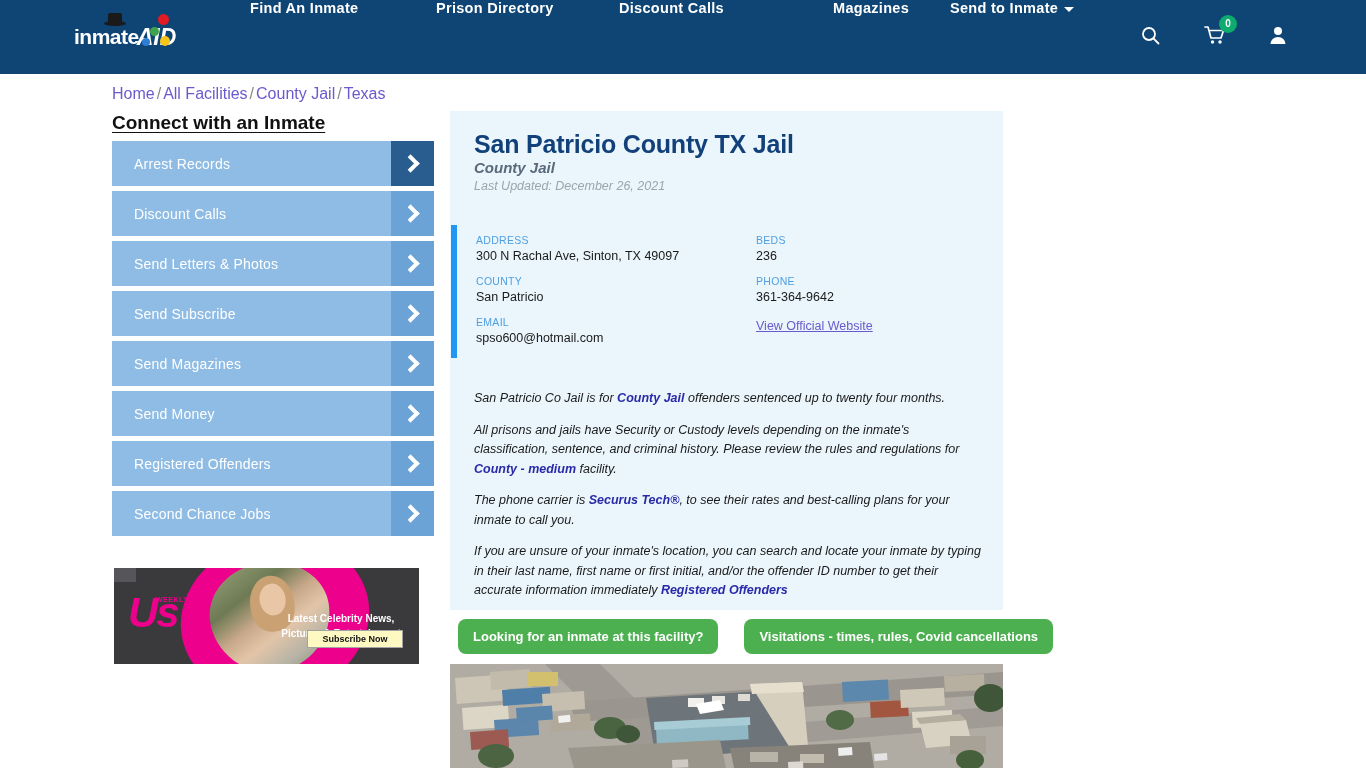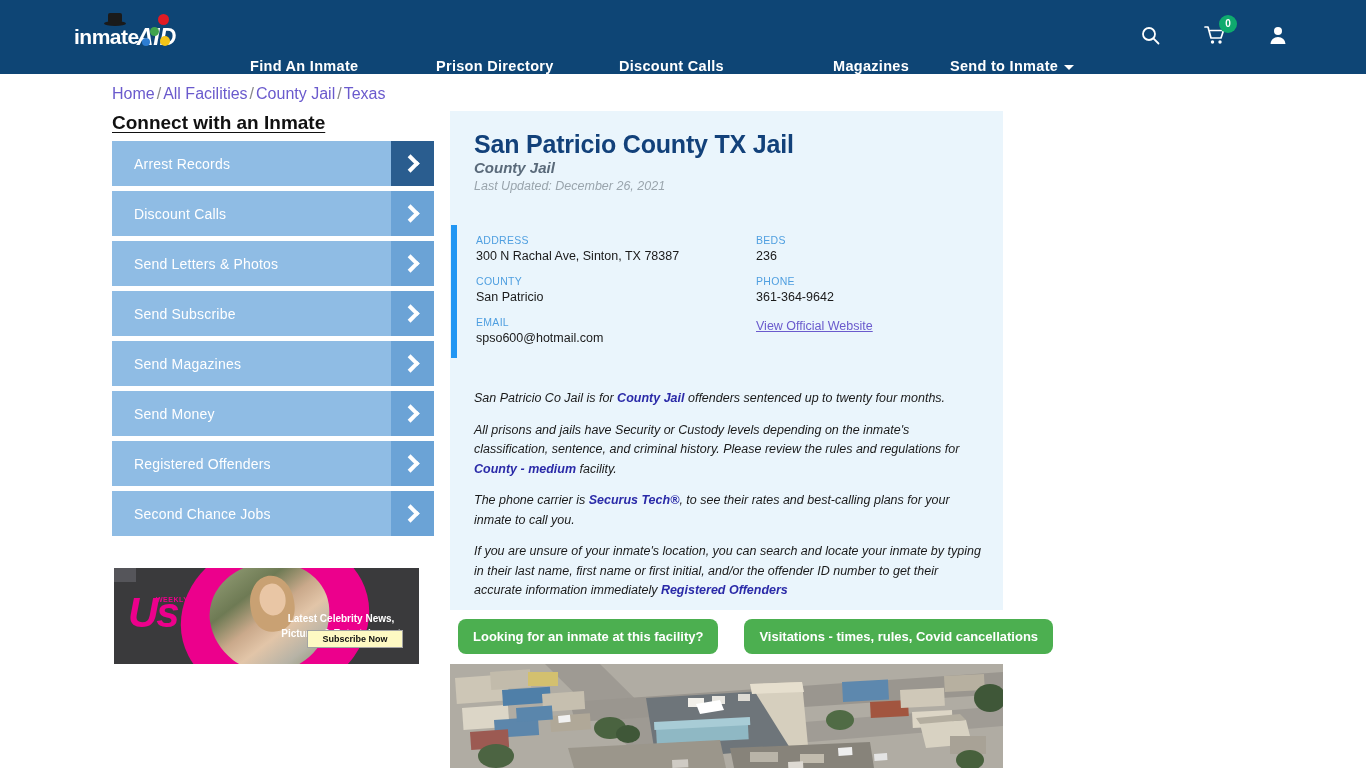--- a/index.html
+++ b/index.html
@@ -60,21 +60,21 @@
   }
   .logo-dot-blue {
     position: absolute; left: 142px; top: 38px;
     width: 8px; height: 8px; border-radius: 50%;
     background: #2d7dd2;
   }
 
   .nav {
     position: absolute; left: 250px; top: 0;
     height: 74px;
-    display: flex; align-items: flex-end;
+    display: flex; align-items: flex-start;
     gap: 0px;
   }
   .nav-item {
     color: #ffffff;
     font-size: 14.5px;
     font-weight: bold;
     letter-spacing: 0.3px;
     cursor: pointer;
     white-space: nowrap;
     padding: 0 0;
@@ -464,21 +464,21 @@
 <div class="panel">
   <div class="panel-title">San Patricio County TX Jail</div>
   <div class="panel-subtitle">County Jail</div>
   <div class="panel-updated">Last Updated: December 26, 2021</div>
 
   <div class="accent-bar"></div>
 
   <div class="info-grid">
     <div class="info-cell">
       <div class="info-label">ADDRESS</div>
-      <div class="info-value">300 N Rachal Ave, Sinton, TX 78387</div>
+      <div class="info-value">300 N Rachal Ave, Sinton, TX 49097</div>
     </div>
     <div class="info-cell">
       <div class="info-label">BEDS</div>
       <div class="info-value">236</div>
     </div>
     <div class="info-cell">
       <div class="info-label">COUNTY</div>
       <div class="info-value">San Patricio</div>
     </div>
     <div class="info-cell">

